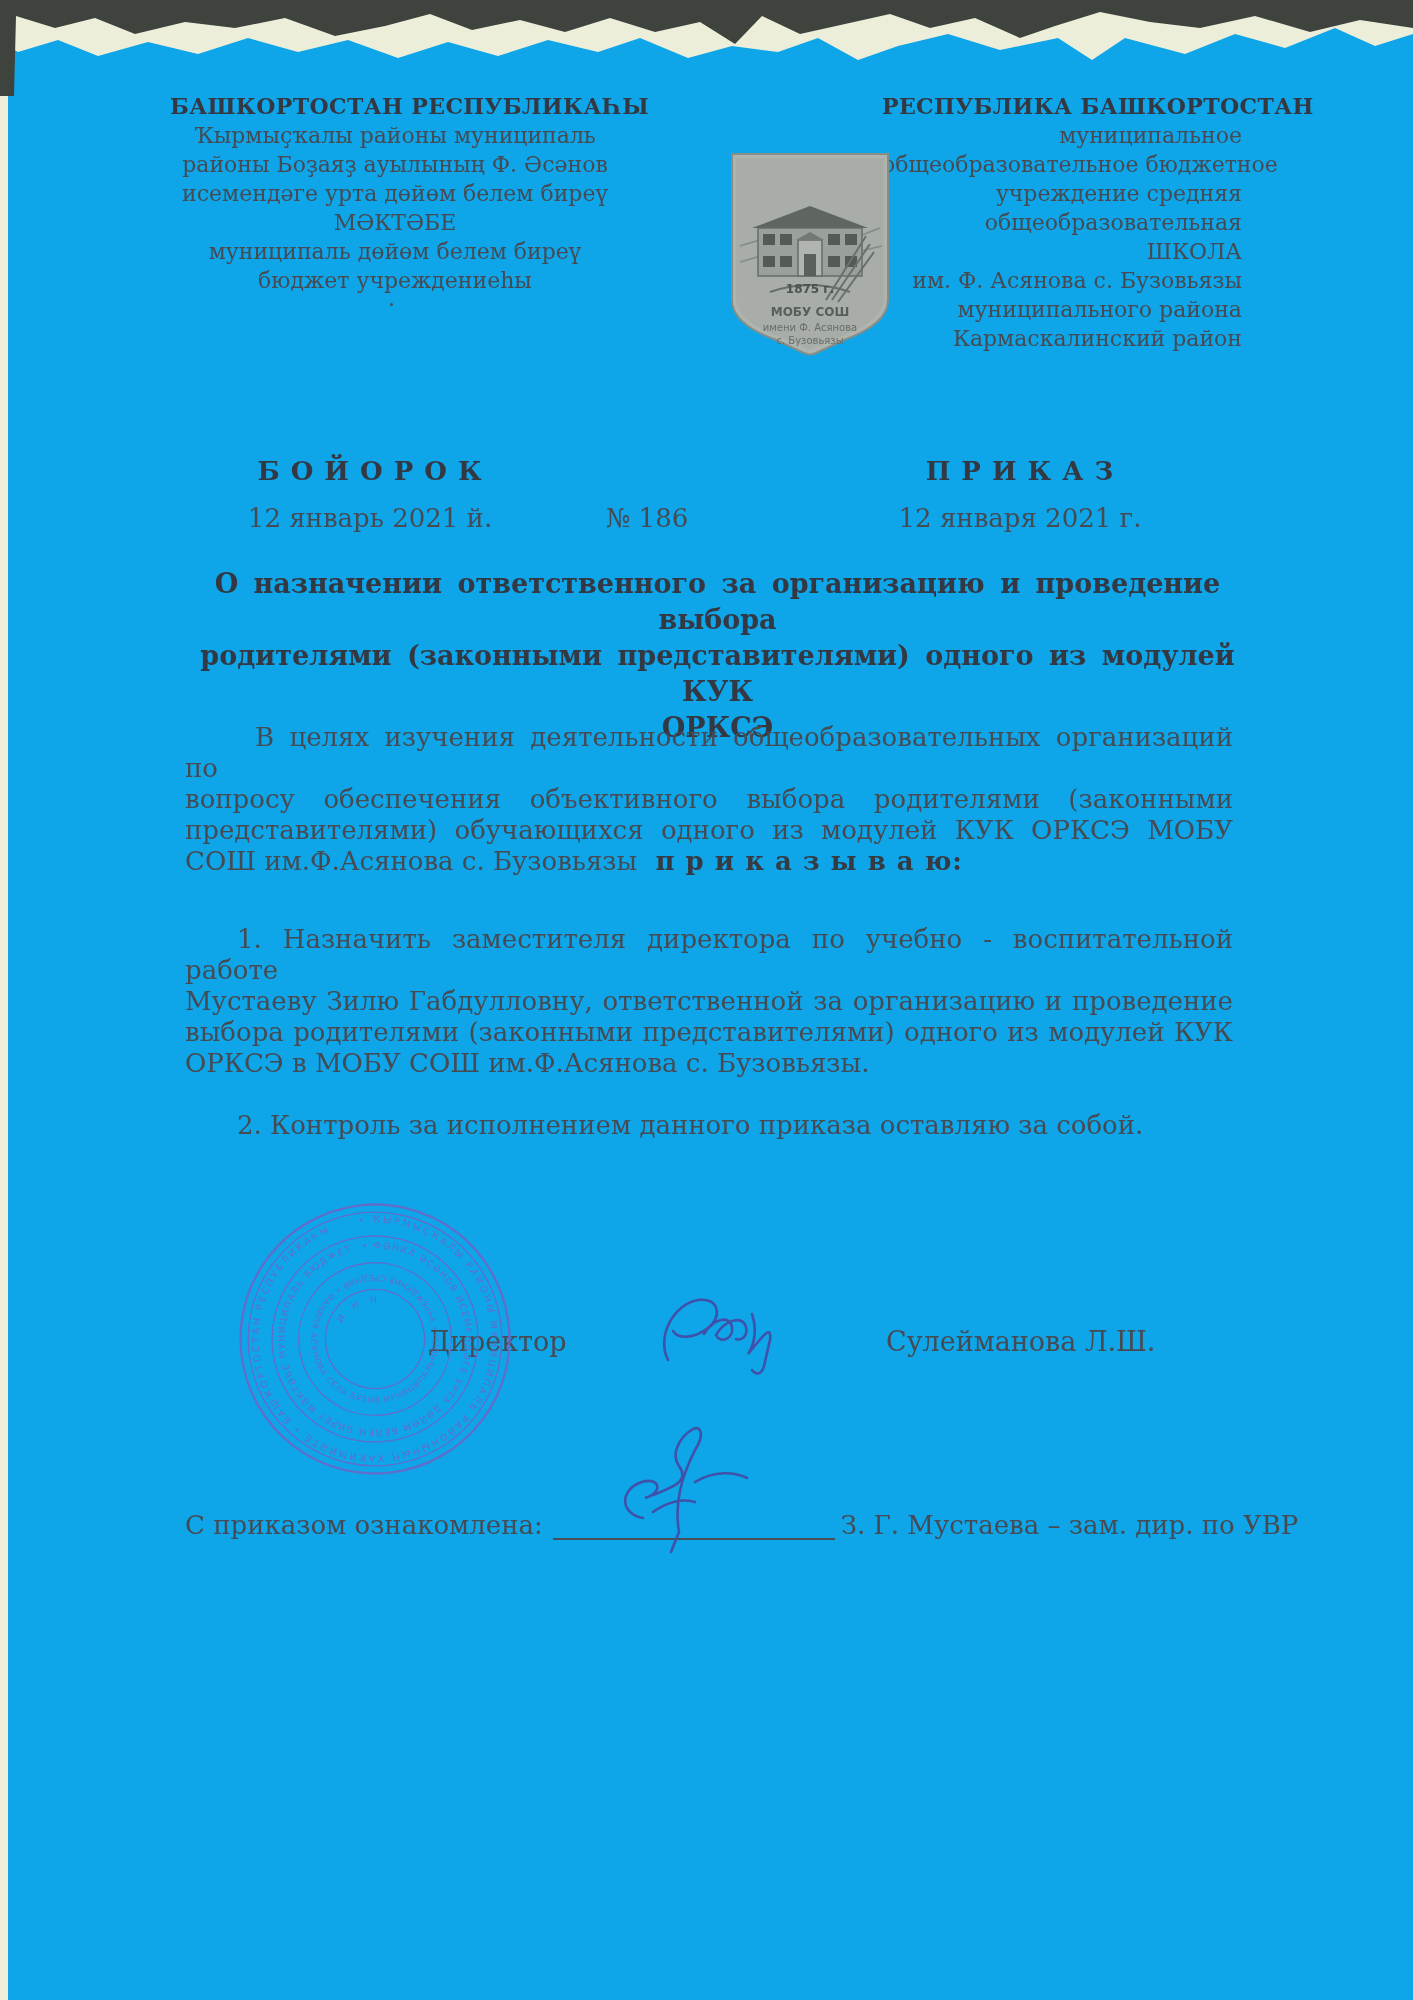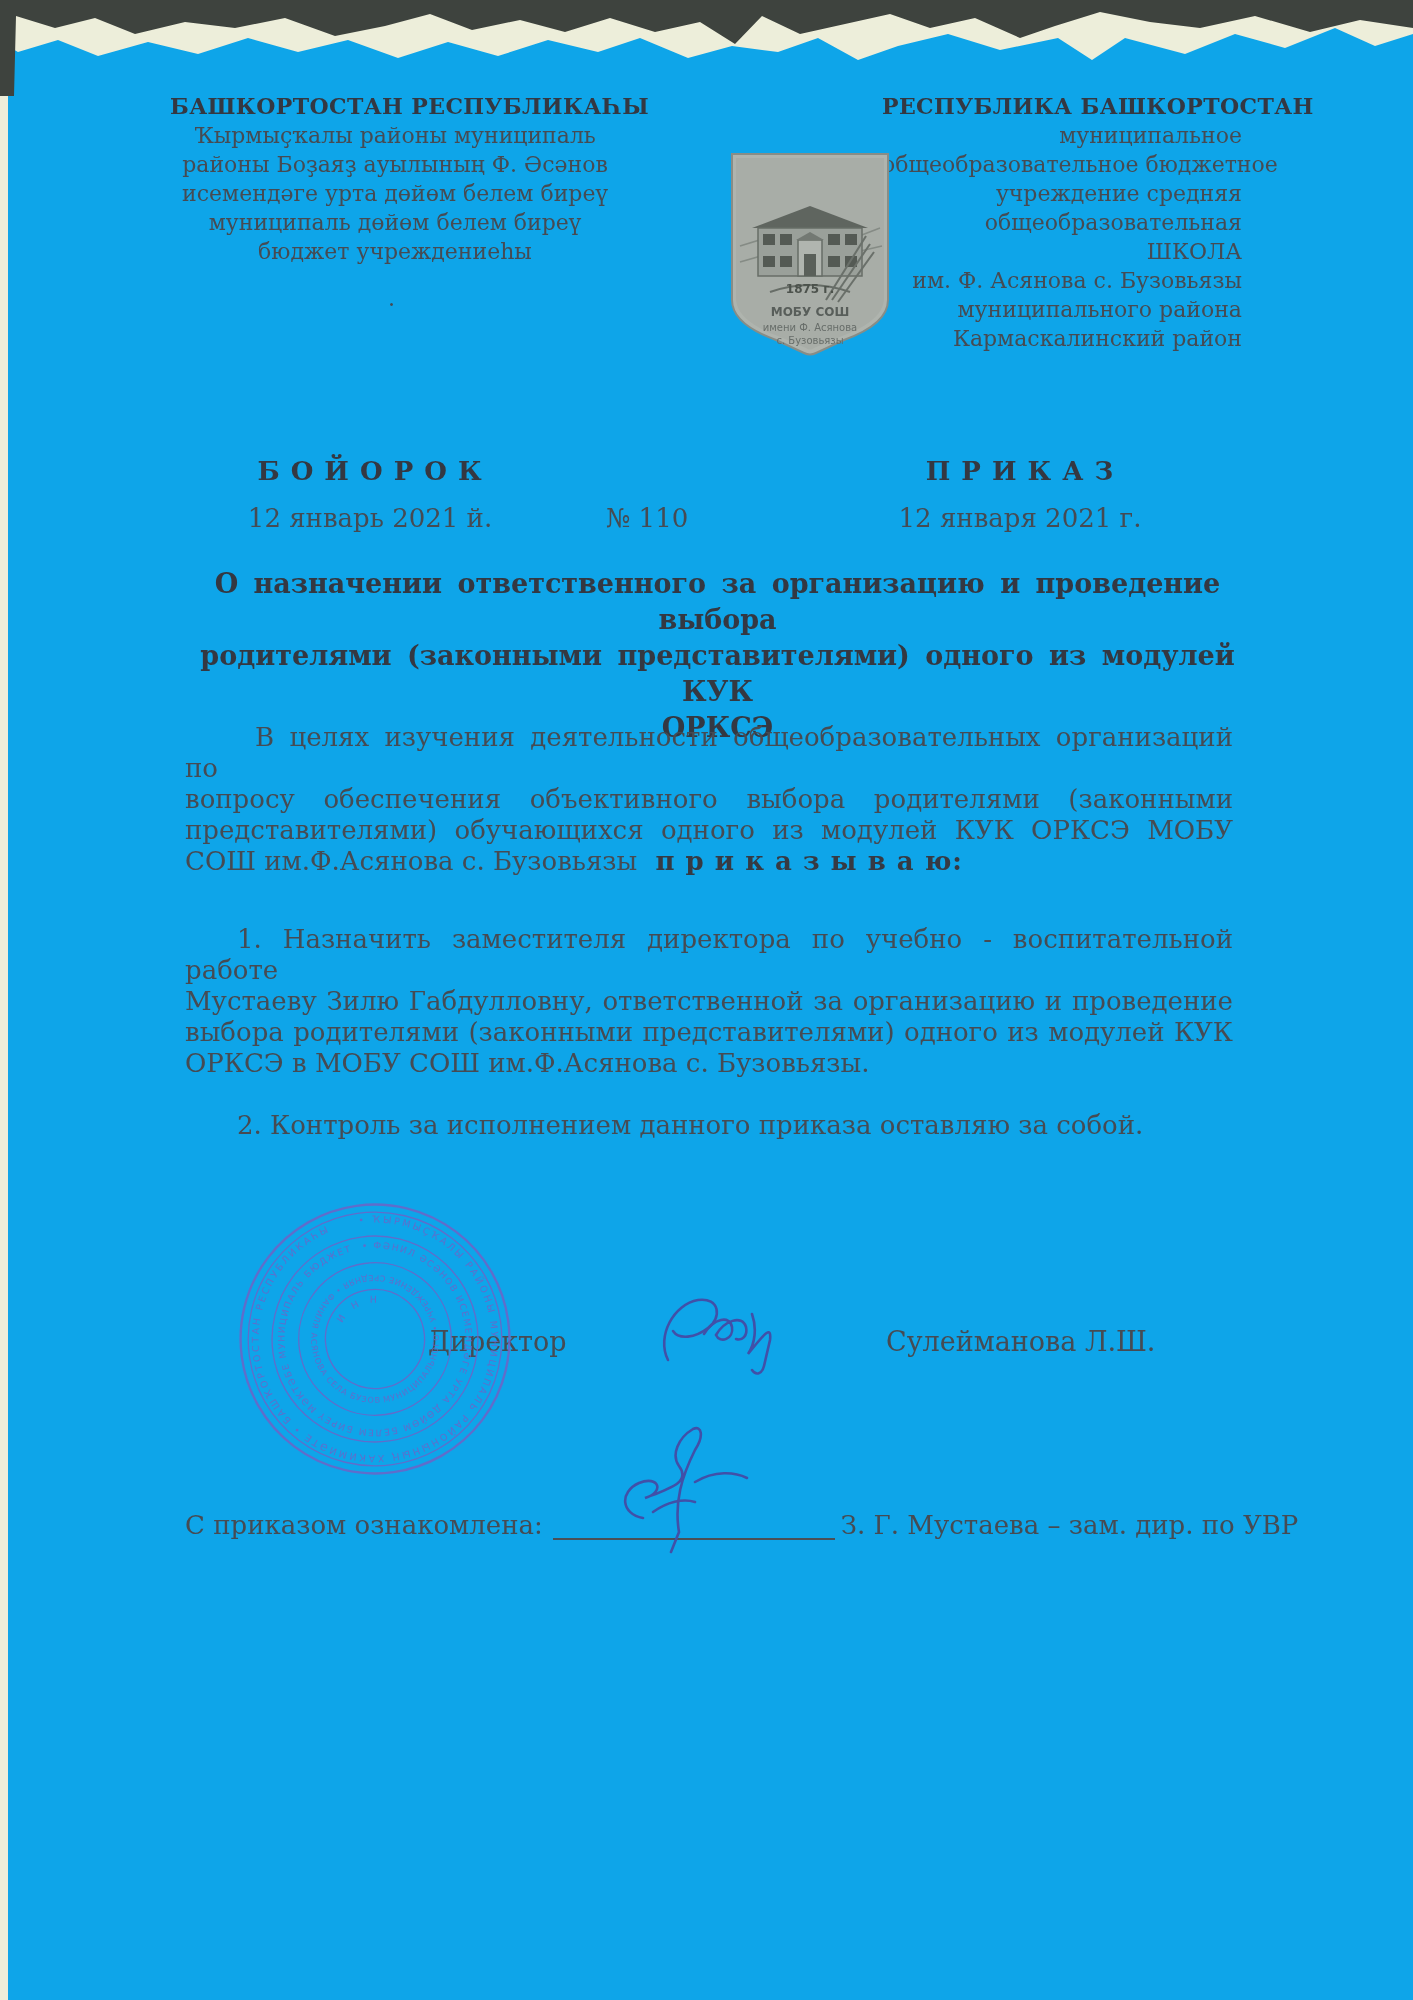--- a/index.html
+++ b/index.html
@@ -66,20 +66,21 @@
 
   <div class="edge-left-strip"></div>
   <div class="edge-cream"></div>
   <div class="edge-dark"></div>
 
   <div class="abs hdr hdr-left center">
     <div class="l1">БАШКОРТОСТАН РЕСПУБЛИКАҺЫ</div>
     <div>Ҡырмыҫҡалы районы муниципаль</div>
     <div>районы Боҙаяҙ ауылының Ф. Әсәнов</div>
     <div>исемендәге урта дөйөм белем биреү</div>
+    <div>МӘКТӘБЕ</div>
     <div>муниципаль дөйөм белем биреү</div>
     <div>бюджет учреждениеһы</div>
   </div>
   <div class="abs hdr-dot">.</div>
 
   <svg class="abs emblem" width="168" height="208" viewBox="0 0 168 208">
     <path d="M6 4 H162 V150 C162 170 140 182 118 190 L90 203 C86 205 82 205 78 203 L50 190 C28 182 6 170 6 150 Z" fill="#afb4ae" stroke="#878d87" stroke-width="2"></path>
     <path d="M10 8 H158 V148 C158 166 138 178 116 186 L88 198 C85 200 83 200 80 198 L52 186 C30 178 10 166 10 148 Z" fill="#a8ada7"></path>
     <g stroke="#858b85" stroke-width="1.5">
       <line x1="14" y1="96" x2="40" y2="88"></line>
@@ -124,21 +125,21 @@
     <div>общеобразовательная</div>
     <div>ШКОЛА</div>
     <div>им. Ф. Асянова с. Бузовьязы</div>
     <div>муниципального района</div>
     <div>Кармаскалинский район</div>
   </div>
 
   <div class="abs center ord-title col-l" style="top:456px;">Б О Й О Р О К</div>
   <div class="abs center ord-title col-r" style="top:456px;">П Р И К А З</div>
   <div class="abs center ord-date col-l" style="top:503px;">12 январь 2021 й.</div>
-  <div class="abs center ord-date col-c" style="top:503px;">№ 110</div>
+  <div class="abs center ord-date col-c" style="top:503px;">№ 186</div>
   <div class="abs center ord-date col-r" style="top:503px;">12 января 2021 г.</div>
 
   <div class="abs subject center">
     <div>О назначении ответственного за организацию и проведение выбора</div>
     <div>родителями (законными представителями) одного из модулей КУК</div>
     <div>ОРКСЭ</div>
   </div>
 
   <div class="abs para" style="top:722px;">
     <div class="jline ind70">В целях изучения деятельности общеобразовательных организаций по</div>

